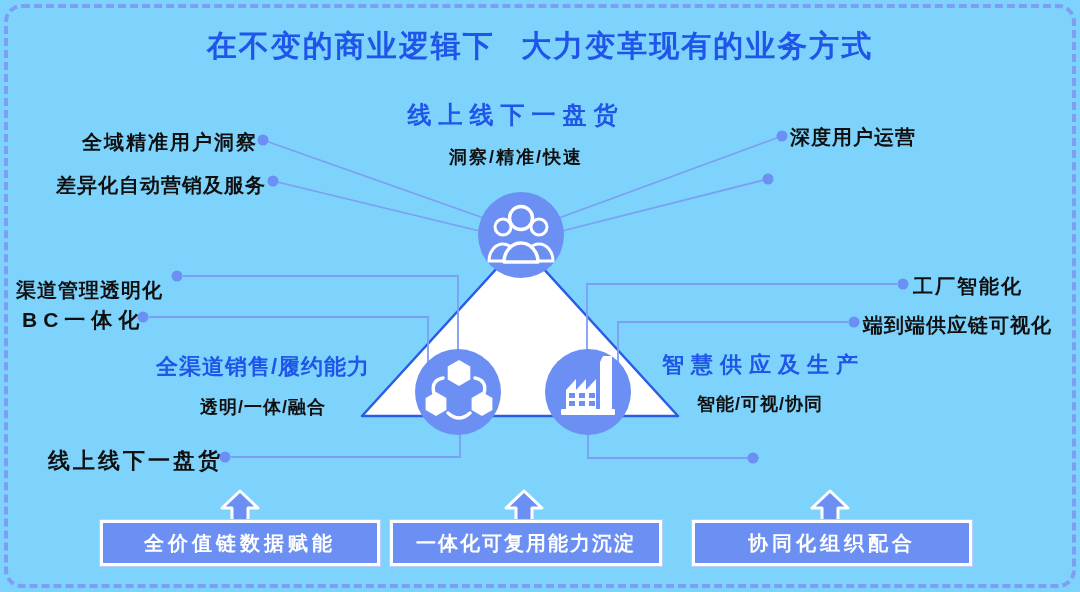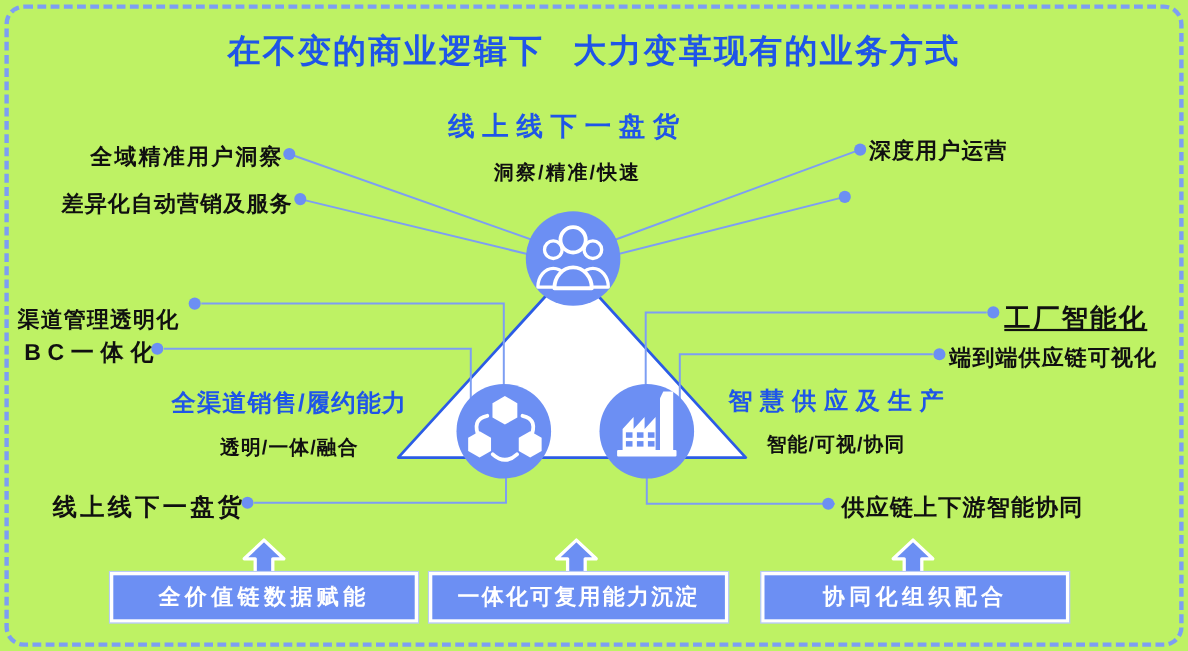--- a/index.html
+++ b/index.html
@@ -3,21 +3,21 @@
 <meta charset="utf-8">
 <style>
   :root{
     --accent-blue:#1f55e8;
     --periwinkle:#6c8ff3;
     --line-blue:#7d9ef3;
     --text-black:#101010;
   }
   html,body{margin:0;padding:0;background:#fff;}
   .stage{
-    position:relative;width:1080px;height:592px;background:#bef264;overflow:hidden;
+    position:relative;width:1080px;height:592px;background:#7dd3fc;overflow:hidden;
     font-family:"Liberation Sans","DejaVu Sans",sans-serif;
   }
   .card-border{
     position:absolute;left:4px;top:4px;right:4px;bottom:4px;
     border:4px dashed var(--line-blue);border-radius:18px;pointer-events:none;z-index:0;
   }
   svg.diagram{position:absolute;left:0;top:0;z-index:1;}
   .txt{position:absolute;z-index:3;white-space:nowrap;font-weight:bold;color:var(--text-black);}
   .blue{color:var(--accent-blue);}
   .title{
@@ -31,21 +31,21 @@
   .h-supply{left:662px;top:350px;font-size:22px;letter-spacing:7px;}
   .t-supply{left:697px;top:392px;font-size:18px;letter-spacing:1px;}
 
   .c-lt1{right:822px;top:129px;font-size:20px;letter-spacing:2px;}
   .c-lt2{right:814px;top:172px;font-size:20px;letter-spacing:1px;}
   .c-lm1{left:16px;top:265px;font-size:20px;letter-spacing:1px;margin-top:12px;}
   .c-lm2{left:22px;top:306px;font-size:21px;letter-spacing:6px;}
   .c-lb{left:48px;top:446px;font-size:22px;letter-spacing:3px;}
   .c-rt1{left:790px;top:124px;font-size:20px;letter-spacing:1px;}
   .c-rt2{left:775px;top:170px;font-size:20px;letter-spacing:7px;}
-  .c-rm1{left:913px;top:273px;font-size:24px;letter-spacing:2px;text-decoration:underline;}
+  .c-rm1{left:913px;top:273px;font-size:20px;letter-spacing:2px;}
   .c-rm2{left:863px;top:312px;font-size:20px;letter-spacing:1px;}
   .c-rb{left:765px;top:447px;font-size:21px;letter-spacing:1px;}
 
   .fbox{
     position:absolute;z-index:2;top:520px;height:40px;line-height:40px;
     background:var(--periwinkle);border:3px solid #fff;box-shadow:0 0 0 1px #b9cbf8;
     color:#fff;font-weight:bold;text-align:center;font-size:20px;letter-spacing:4px;
   }
   .fbox1{left:100px;width:274px;}
   .fbox2{left:390px;width:266px;letter-spacing:2px;}
@@ -149,18 +149,17 @@
 
   <div class="txt c-lt1">全域精准用户洞察</div>
   <div class="txt c-lt2">差异化自动营销及服务</div>
   <div class="txt c-lm1">渠道管理透明化</div>
   <div class="txt c-lm2">BC一体化</div>
   <div class="txt c-lb">线上线下一盘货</div>
 
   <div class="txt c-rt1">深度用户运营</div>
   <div class="txt c-rm1">工厂智能化</div>
   <div class="txt c-rm2">端到端供应链可视化</div>
-  <div class="txt c-rb">供应链上下游智能协同</div>
 
   <div class="fbox fbox1">全价值链数据赋能</div>
   <div class="fbox fbox2">一体化可复用能力沉淀</div>
   <div class="fbox fbox3">协同化组织配合</div>
 </div>
 
 </body></html>

